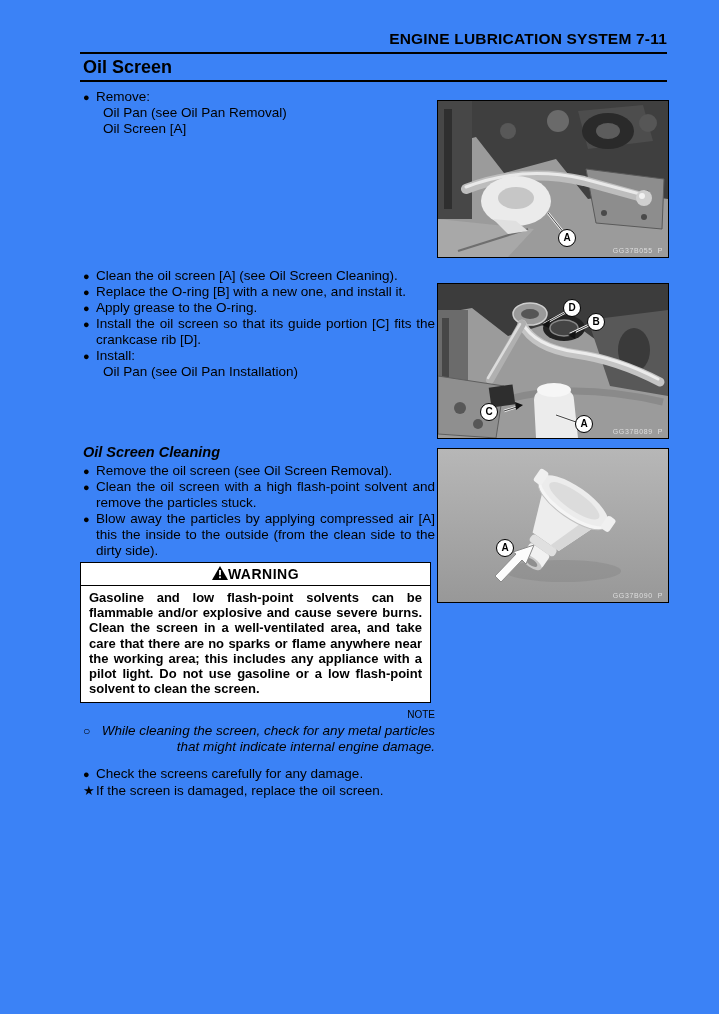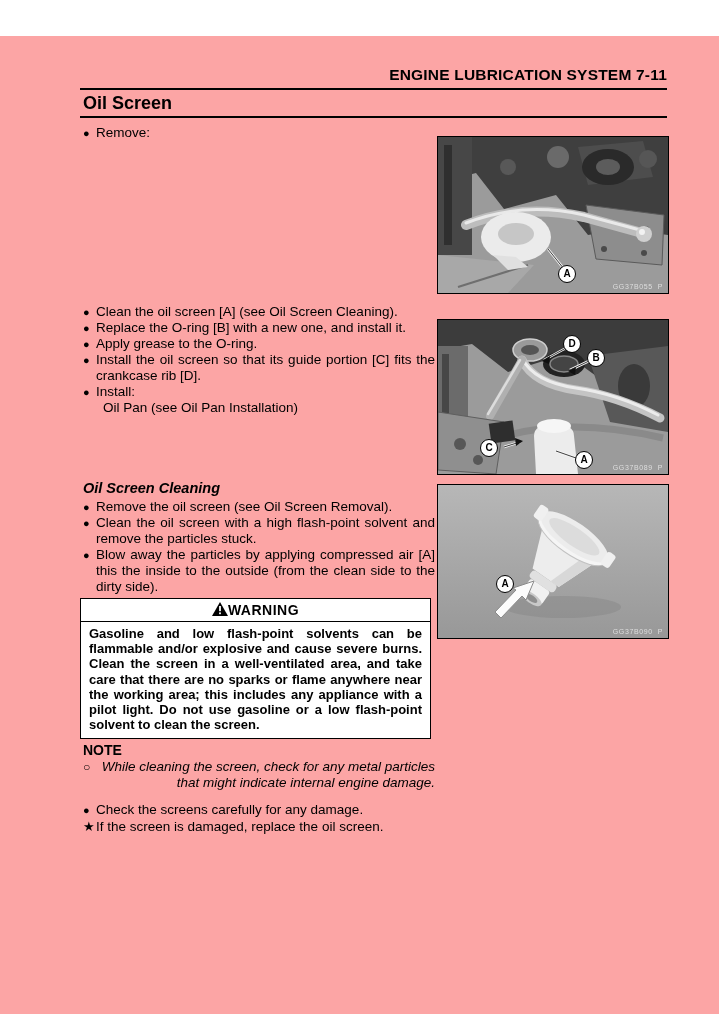--- a/index.html
+++ b/index.html
@@ -1,21 +1,21 @@
 <!DOCTYPE html>
 <html><head>
 <meta charset="utf-8">
 <style>
   html,body { margin:0; padding:0; }
   body {
     width:719px; height:1014px; background:#ffffff;
     font-family:"Liberation Sans", sans-serif; color:#000;
     position:relative; overflow:hidden;
   }
-  .page { position:absolute; inset:0; background:#fca5a5;margin-top:36px; }
+  .page { position:absolute; inset:0; background:#3b82f6; }
 
   .hdr {
     position:absolute; top:30px; left:80px; width:587px;
     text-align:right; font-size:15.5px; font-weight:bold; letter-spacing:0.2px;
   }
   .rule { position:absolute; left:80px; width:587px; height:1.6px; background:#000; }
   .rule1 { top:52px; }
   .rule2 { top:80px; }
   .sectitle {
     position:absolute; top:57px; left:83px;
@@ -38,21 +38,21 @@
     display:flex; align-items:center; justify-content:center; gap:0;
     height:22px; border-bottom:1.6px solid #000;
     font-size:14px; font-weight:bold; letter-spacing:0.5px;
   }
   .warnbody {
     padding:4px 8px 6px 8px; font-size:13px; font-weight:bold;
     line-height:15.2px; text-align:justify;
   }
 
   .noteblock { position:absolute; left:83px; top:706px; width:352px; }
-  .notetitle { text-align:left; font-size:14px; font-weight:bold; line-height:17px; }
+  .notetitle { text-align:right; font-size:10px; font-weight:normal; line-height:17px; }
   .noteitem { display:flex; font-size:13.5px; line-height:16px; }
   .noteitem .b { flex:0 0 13px; font-size:12px; line-height:16px; }
   .noteitem .t { flex:1;text-align:right; }
 
   .closing { position:absolute; left:83px; top:766px; width:352px; font-size:13.5px; line-height:16.5px; }
 
   .fig {
     position:absolute; left:437px; width:230px;
     border:1px solid #000; background:#9b9b9b; box-sizing:content-box;
   }
@@ -77,20 +77,22 @@
   <div class="hdr">ENGINE LUBRICATION SYSTEM 7-11</div>
   <div class="rule rule1"></div>
   <div class="sectitle">Oil Screen</div>
   <div class="rule rule2"></div>
 
   <section class="block" style="top:89px">
     <div class="li">
       <span class="b">●</span>
       <div class="t">Remove:</div>
     </div>
+    <div class="sub">Oil Pan (see Oil Pan Removal)</div>
+    <div class="sub">Oil Screen [A]</div>
   </section>
 
   <section class="block" style="top:268px">
     <div class="li">
       <span class="b">●</span>
       <div class="t">Clean the oil screen [A] (see Oil Screen Cleaning).</div>
     </div>
     <div class="li">
       <span class="b">●</span>
       <div class="t">Replace the O-ring [B] with a new one, and install it.</div>

